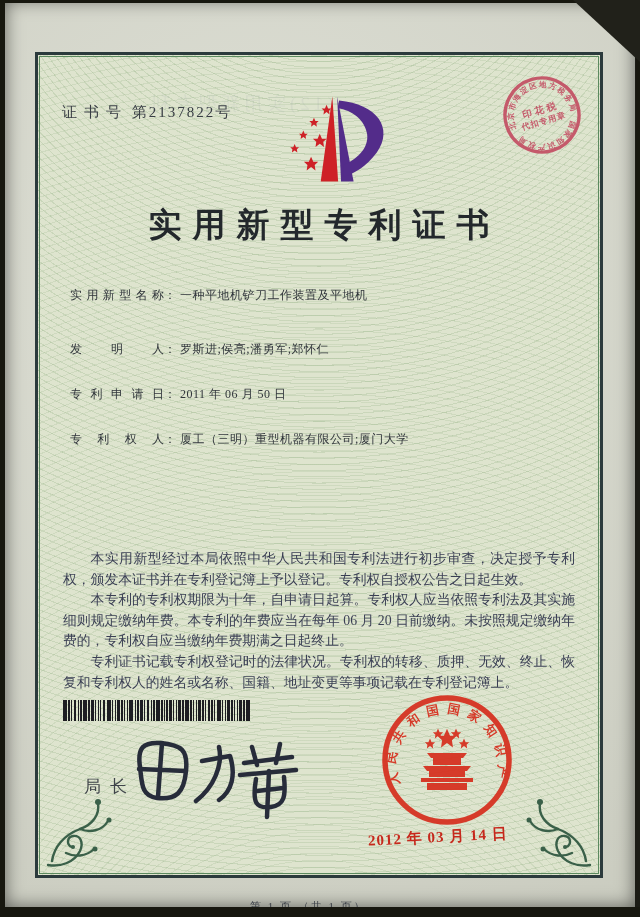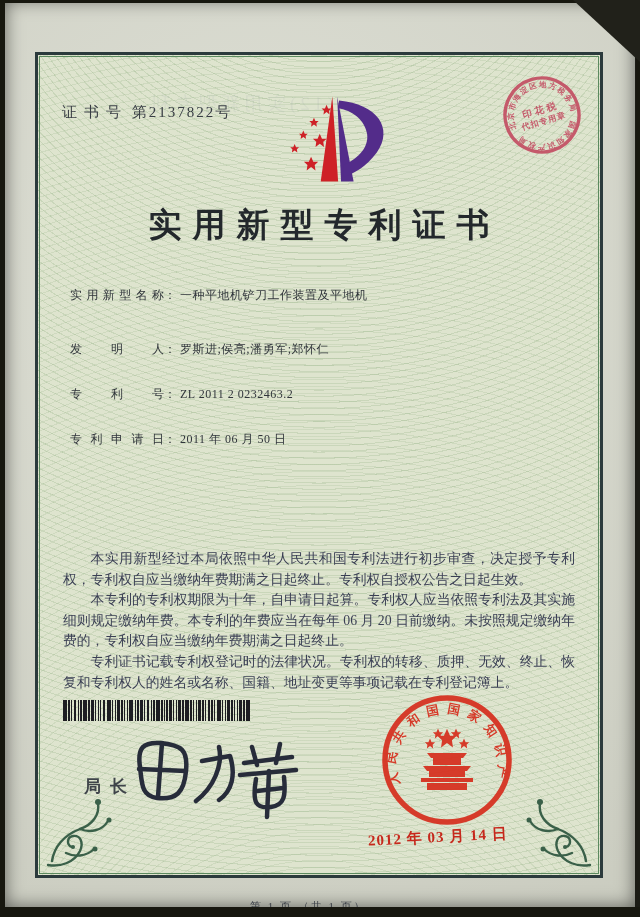--- a/index.html
+++ b/index.html
@@ -64,21 +64,21 @@
     position:absolute;left:25px;top:494px;width:512px;
     font-size:13.8px;line-height:20.6px;color:#3a3f54;text-align:justify;
   }
   .body-text p{margin:0;text-indent:2em;}
   .barcode{
     position:absolute;left:25px;top:645px;width:200px;height:21px;
     font-size:0;white-space:nowrap;overflow:hidden;
   }
   .barcode i{display:inline-block;height:100%;background:#1d1d22;margin-right:1.3px;}
   .signer-title{
-    position:absolute;left:46px;top:720px;font-size:17px;color:#3f444a;letter-spacing:9px;font-weight:bold;
+    position:absolute;left:46px;top:720px;font-size:17px;color:#3f444a;letter-spacing:9px;
   }
   .signature{position:absolute;left:86px;top:678px;width:220px;height:100px;}
   .signature path{stroke:#272c3a;stroke-width:4.5;fill:none;stroke-linecap:round;stroke-linejoin:round;}
   .seal{position:absolute;left:338px;top:634px;width:142px;height:142px;opacity:.93;}
   .seal-ring-text{font-size:12.5px;letter-spacing:7.5px;font-weight:bold;}
   .issue-date{
     position:absolute;left:330px;top:772px;width:175px;
     font-size:15px;color:#c6281c;letter-spacing:1px;transform:rotate(-3deg);
     font-weight:bold;white-space:nowrap;
   }
@@ -130,29 +130,29 @@
     <div class="title">实用新型专利证书</div>
 
     <div class="fields">
       <div class="frow gap-lg">
         <span class="flabel">实用新型名称</span><span class="fcolon">：</span><span class="fvalue">一种平地机铲刀工作装置及平地机</span>
       </div>
       <div class="frow">
         <span class="flabel">发明人</span><span class="fcolon">：</span><span class="fvalue">罗斯进;侯亮;潘勇军;郑怀仁</span>
       </div>
       <div class="frow">
-        <span class="flabel">专利号</span><span class="fcolon">：</span><span class="fvalue">ZL 2011 2 0232463.2</span>
+        <span class="flabel">专利申请日</span><span class="fcolon">：</span><span class="fvalue">2011 年 06 月 50 日</span>
       </div>
       <div class="frow">
-        <span class="flabel">专利申请日</span><span class="fcolon">：</span><span class="fvalue">2011 年 06 月 50 日</span>
+        <span class="flabel">专利权人</span><span class="fcolon">：</span><span class="fvalue">厦工（三明）重型机器有限公司;厦门大学</span>
       </div>
     </div>
 
     <div class="body-text">
-      <p>本实用新型经过本局依照中华人民共和国专利法进行初步审查，决定授予专利权，专利权自应当缴纳年费期满之日起终止。专利权自授权公告之日起生效。</p>
+      <p>本实用新型经过本局依照中华人民共和国专利法进行初步审查，决定授予专利权，颁发本证书并在专利登记簿上予以登记。专利权自授权公告之日起生效。</p>
       <p>本专利的专利权期限为十年，自申请日起算。专利权人应当依照专利法及其实施细则规定缴纳年费。本专利的年费应当在每年 06 月 20 日前缴纳。未按照规定缴纳年费的，专利权自应当缴纳年费期满之日起终止。</p>
       <p>专利证书记载专利权登记时的法律状况。专利权的转移、质押、无效、终止、恢复和专利权人的姓名或名称、国籍、地址变更等事项记载在专利登记簿上。</p>
     </div>
 
     <div class="barcode"><i style="width: 4.05px;"></i><i style="width: 1.35px;"></i><i style="width: 1.35px;"></i><i style="width: 2.7px;"></i><i style="width: 1.35px;"></i><i style="width: 1.35px;"></i><i style="width: 4.05px;"></i><i style="width: 1.35px;"></i><i style="width: 2.7px;"></i><i style="width: 1.35px;"></i><i style="width: 1.35px;"></i><i style="width: 1.35px;"></i><i style="width: 2.7px;"></i><i style="width: 4.05px;"></i><i style="width: 1.35px;"></i><i style="width: 1.35px;"></i><i style="width: 2.7px;"></i><i style="width: 1.35px;"></i><i style="width: 1.35px;"></i><i style="width: 1.35px;"></i><i style="width: 4.05px;"></i><i style="width: 1.35px;"></i><i style="width: 1.35px;"></i><i style="width: 2.7px;"></i><i style="width: 1.35px;"></i><i style="width: 2.7px;"></i><i style="width: 1.35px;"></i><i style="width: 1.35px;"></i><i style="width: 4.05px;"></i><i style="width: 1.35px;"></i><i style="width: 1.35px;"></i><i style="width: 1.35px;"></i><i style="width: 2.7px;"></i><i style="width: 1.35px;"></i><i style="width: 1.35px;"></i><i style="width: 2.7px;"></i><i style="width: 1.35px;"></i><i style="width: 4.05px;"></i><i style="width: 1.35px;"></i><i style="width: 1.35px;"></i><i style="width: 1.35px;"></i><i style="width: 2.7px;"></i><i style="width: 1.35px;"></i><i style="width: 1.35px;"></i><i style="width: 2.7px;"></i><i style="width: 1.35px;"></i><i style="width: 1.35px;"></i><i style="width: 4.05px;"></i><i style="width: 1.35px;"></i><i style="width: 1.35px;"></i><i style="width: 2.7px;"></i><i style="width: 1.35px;"></i><i style="width: 1.35px;"></i><i style="width: 1.35px;"></i><i style="width: 2.7px;"></i><i style="width: 1.35px;"></i><i style="width: 4.05px;"></i></div>
 
     <div class="signer-title">局长</div>
     <svg class="signature" viewBox="0 0 220 100" aria-label="signature">
       <title>田力普</title>
 

